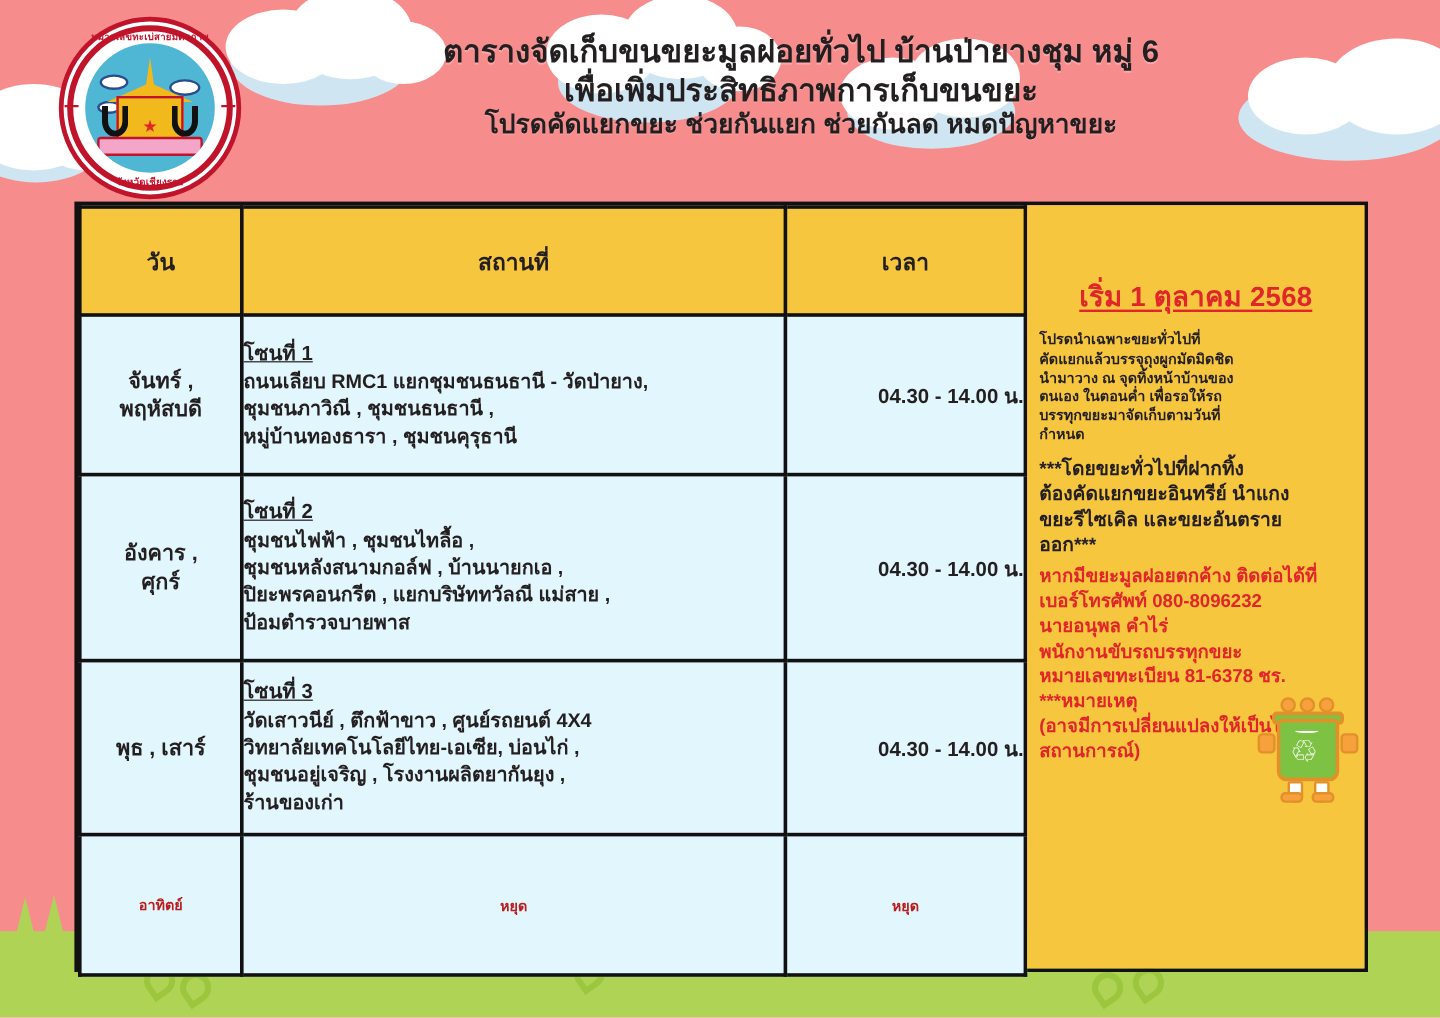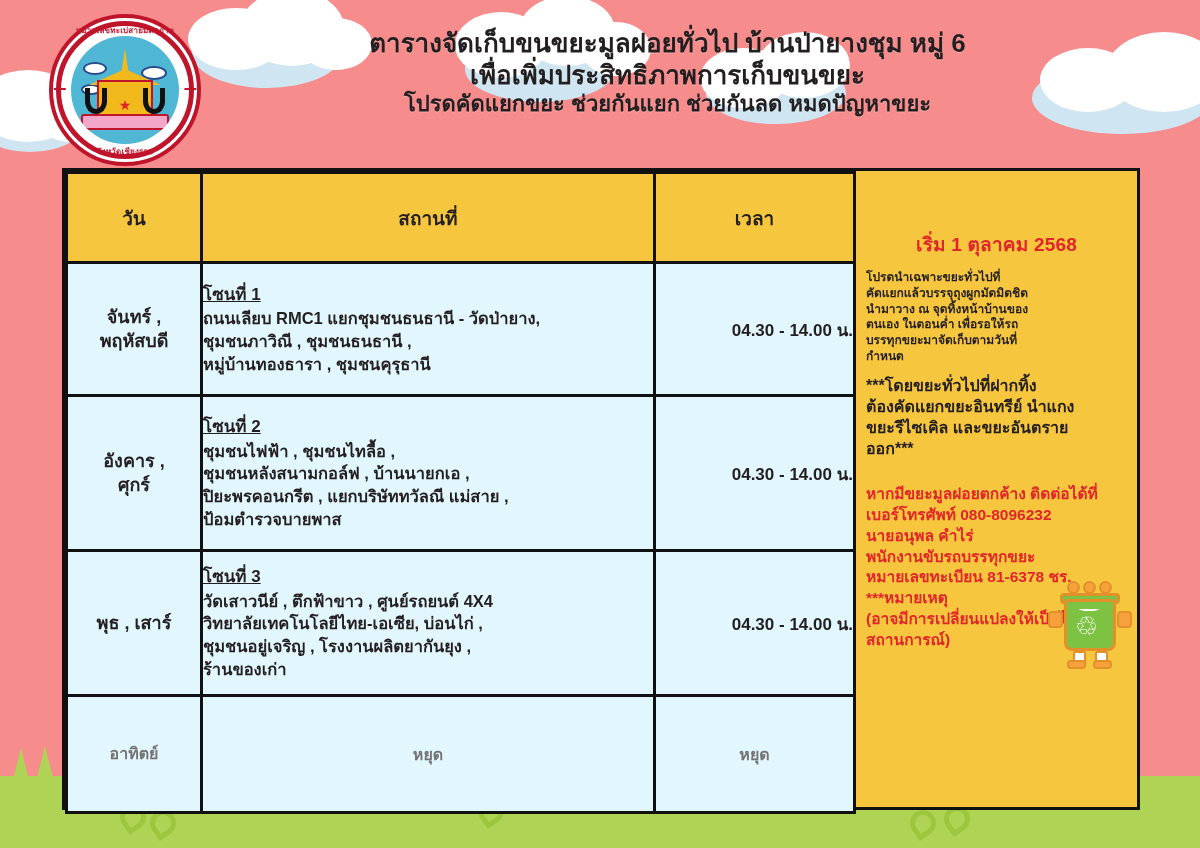--- a/index.html
+++ b/index.html
@@ -192,55 +192,56 @@
     font-size: 17px;
     display: block;
     margin-bottom: 1px;
   }
   .cell-time {
     text-align: right;
     font-size: 17px;
     font-weight: bold;
     color: #231f20;
   }
-  .holiday { color: #737373; font-weight: bold; font-size: 16px; }
+  .holiday { color: #b91c1c; font-weight: bold; font-size: 12px; }
 
   
   .panel {
     width: 290px;
     background: #F7C63F;
     position: relative;
     padding: 0;
     border-left: 0;
   }
   .panel-inner { position: absolute; inset: 0; padding: 58px 10px 6px 10px; }
   .panel-head {
     color: #E0252B;
     font-weight: bold;
-    font-size: 19px;
+    font-size: 23px;
     text-align: center;
+    text-decoration: underline;
     text-underline-offset: 3px;
     margin-bottom: 11px;
     letter-spacing: .2px;
   }
   .panel-body {
     color: #231f20;
     font-weight: bold;
     font-size: 12px;
     line-height: 1.32;
     white-space: pre-line;
     margin-bottom: 10px;
   }
   .panel-note {
     color: #231f20;
     font-weight: bold;
     font-size: 16px;
     line-height: 1.32;
     white-space: pre-line;
-    margin-bottom: 25px;
+    margin-bottom: 6px;
   }
   .panel-contact {
     color: #E0252B;
     font-weight: bold;
     font-size: 15.5px;
     line-height: 1.34;
     white-space: pre-line;
   }
   .panel-remark {
     color: #E0252B;

